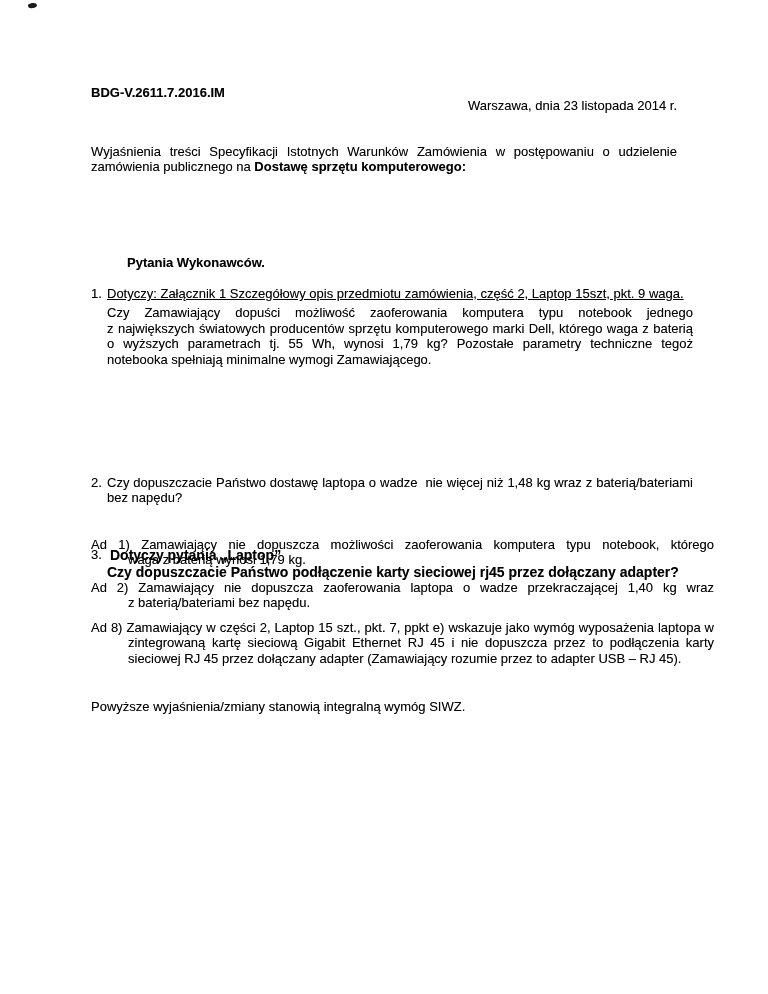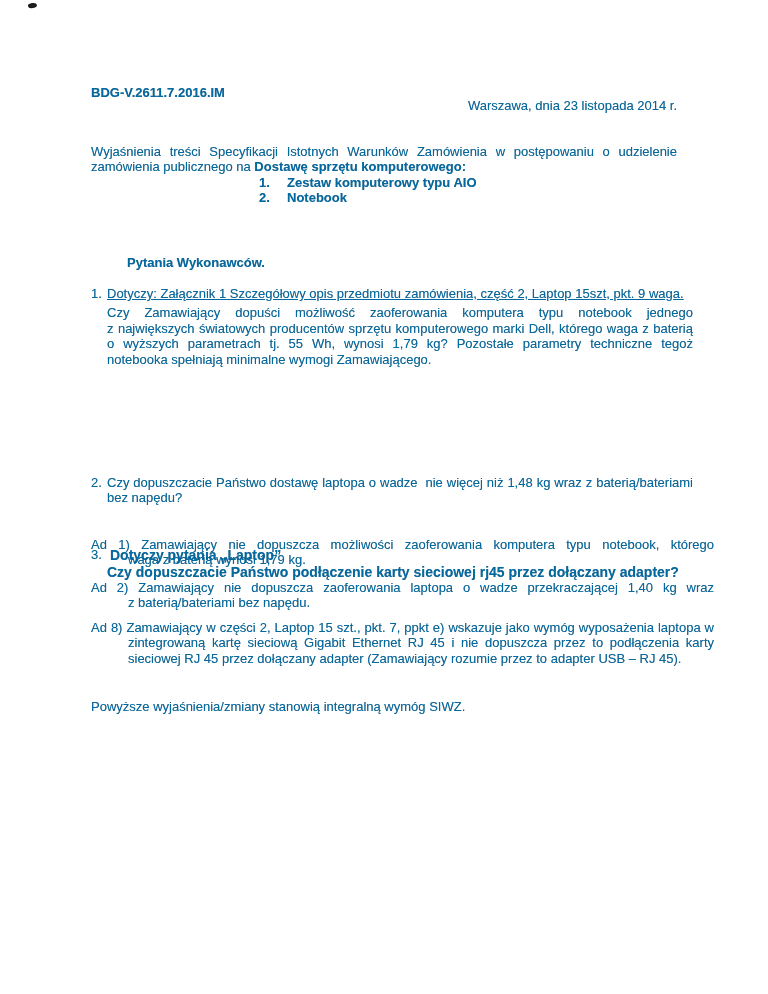--- a/index.html
+++ b/index.html
@@ -1,18 +1,18 @@
 <!DOCTYPE html>
 <html><head>
 <meta charset="utf-8">
 <style>
   html,body { margin:0; padding:0; background:#ffffff; }
   .doc {
     position:relative; width:768px; height:994px; background:#ffffff;
-    color:#0369a1; font-family:"Liberation Sans","DejaVu Sans",sans-serif;
+    color:#000000; font-family:"Liberation Sans","DejaVu Sans",sans-serif;
     font-size:13px; line-height:15.4px; overflow:hidden;
     text-shadow:0 0 .5px rgba(30,30,30,.38);
   }
   .abs { position:absolute; left:91px; width:586px; }
   .b { font-weight:700; }
   .j { text-align:justify; }
   .u { text-decoration:underline; }
   .right { text-align:right; }
 
   .order-row { margin-left:168px; font-weight:700; }
@@ -37,28 +37,20 @@
 <div class="doc">
 
   <div class="scan-mark"></div>
 
   <div class="abs b" style="top:85px;">BDG-V.2611.7.2016.IM</div>
 
   <div class="abs right" style="top:98px;">Warszawa, dnia 23 listopada 2014 r.</div>
 
   <div class="abs" style="top:144px;">
     <div class="j"><span>Wyjaśnienia treści Specyfikacji Istotnych Warunków Zamówienia w postępowaniu o udzielenie zamówienia publicznego na </span><span class="b">Dostawę sprzętu komputerowego:</span></div>
-    <div>
-      <div class="order-row">
-        <span class="order-num">1.</span><span>Zestaw komputerowy typu AIO</span>
-      </div>
-      <div class="order-row">
-        <span class="order-num">2.</span><span>Notebook</span>
-      </div>
-    </div>
   </div>
 
   <div class="abs b" style="top:255px;padding-left:36px;">Pytania Wykonawców.</div>
 
   <div class="abs q" style="top:286px;">
     <span class="q-num">1.</span>
     <div class="j u">Dotyczy: Załącznik 1 Szczegółowy opis przedmiotu zamówienia, część 2, Laptop 15szt, pkt. 9 waga.</div>
     <div class="j q-body">Czy Zamawiający dopuści możliwość zaoferowania komputera typu notebook jednego z&nbsp;największych&nbsp;światowych producentów sprzętu komputerowego marki Dell, którego waga z baterią o wyższych parametrach tj. 55 Wh, wynosi 1,79 kg? Pozostałe parametry techniczne tegoż notebooka spełniają minimalne wymogi Zamawiającego.</div>
   </div>
 

